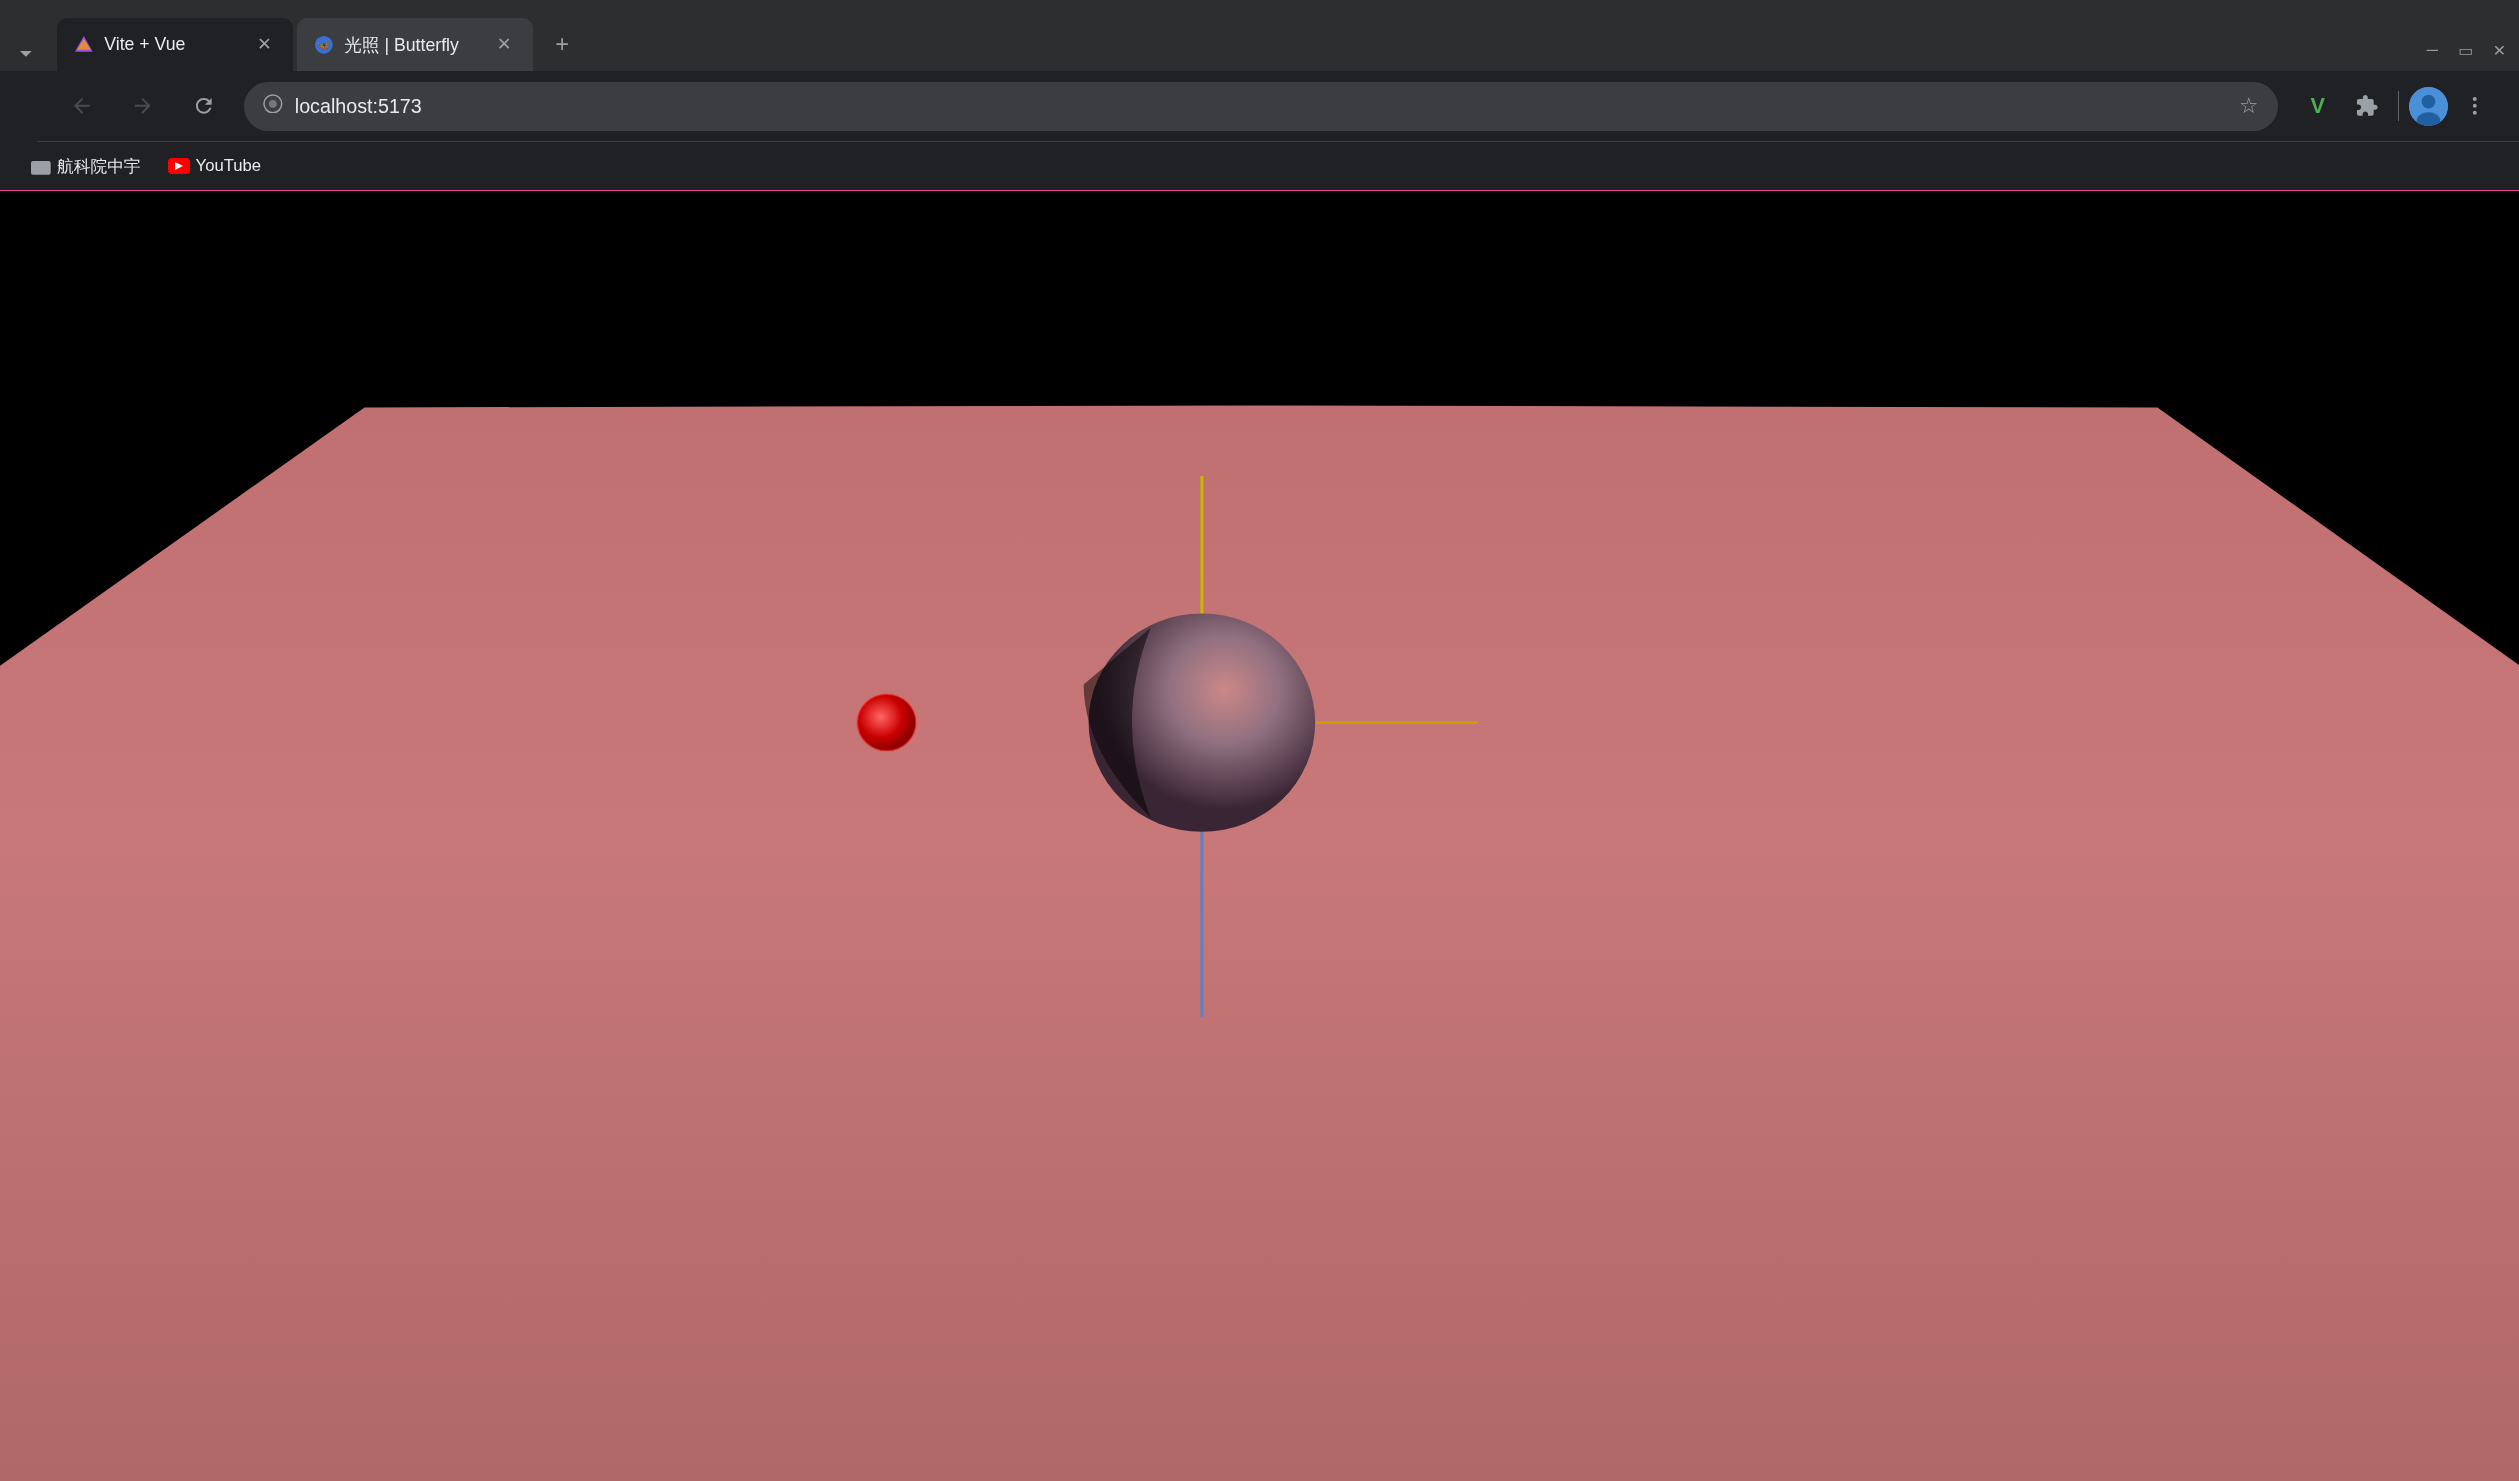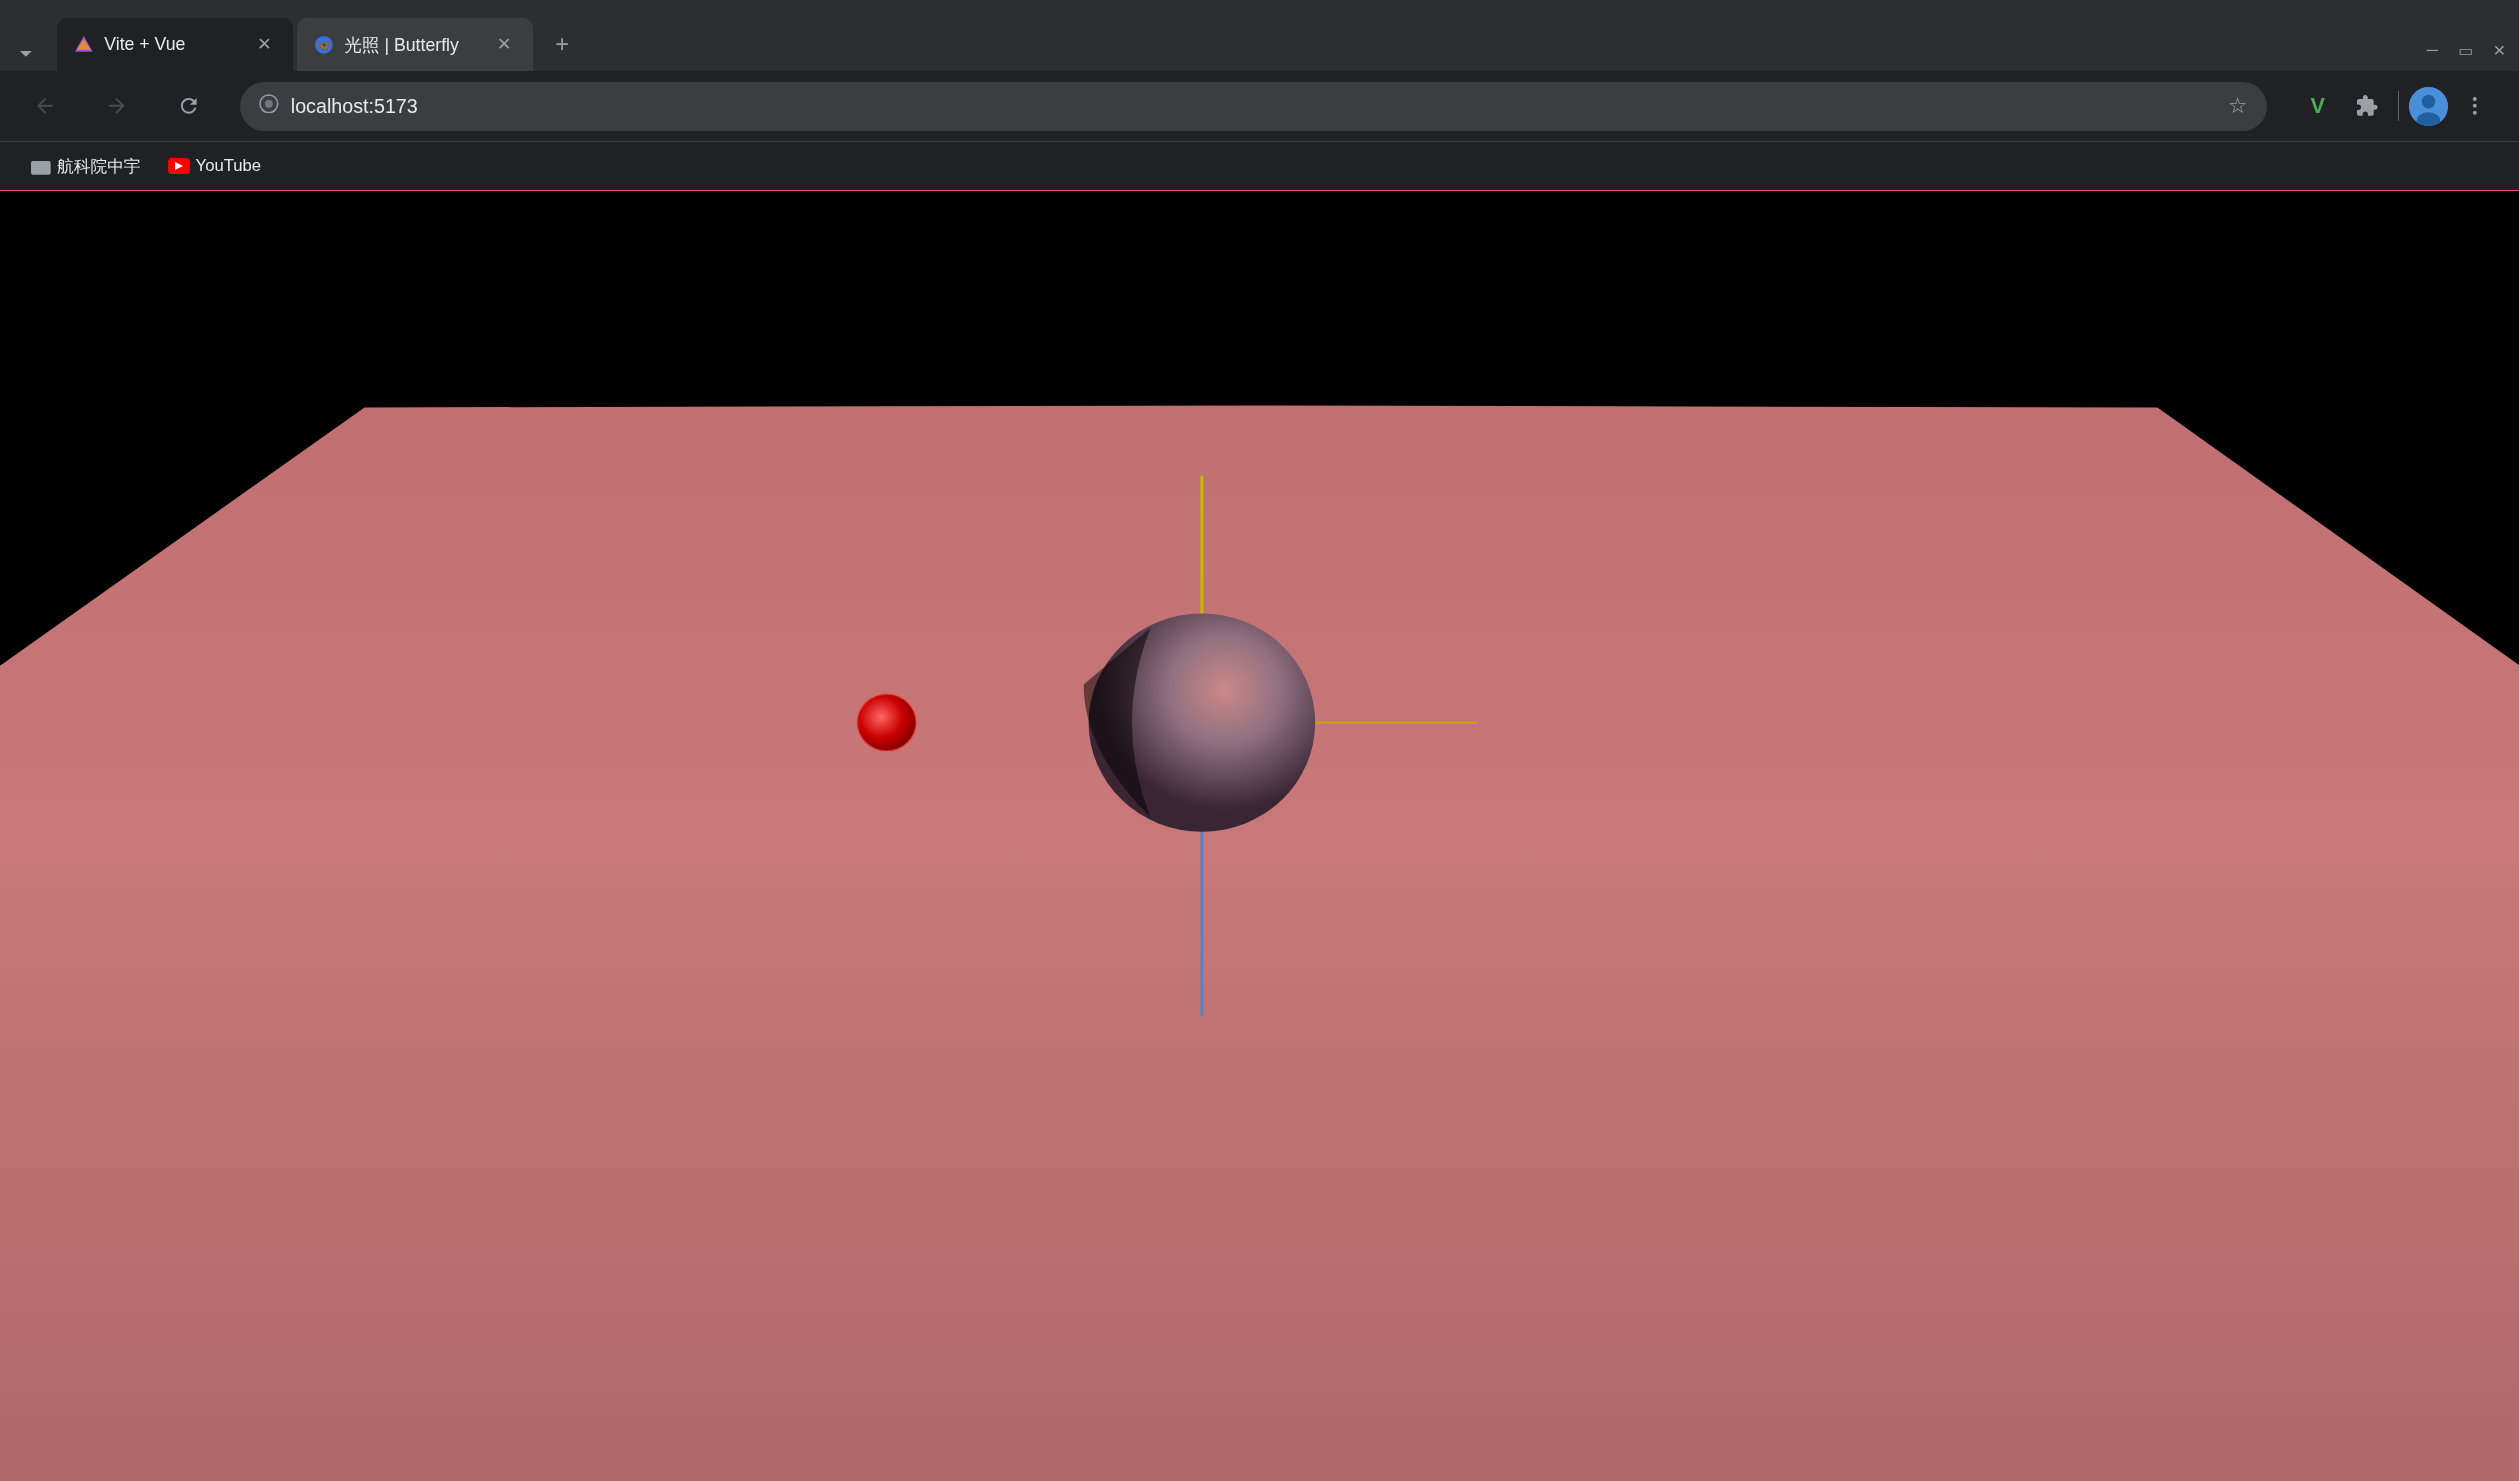--- a/index.html
+++ b/index.html
@@ -110,22 +110,23 @@
       cursor: pointer;
     }
 
     
     .address-bar-row {
       height: 71px;
       background: #202124;
       display: flex;
       align-items: center;
       padding: 0 23.6px;
-      gap: 29px;
+      gap: 18px;
       border-bottom: 1px solid #3c3d40;
+      margin-left: 37px;
     }
     .nav-btn {
       width: 43px;
       height: 43px;
       border-radius: 50%;
       display: flex;
       align-items: center;
       justify-content: center;
       color: #9aa0a6;
       font-size: 23.6px;

